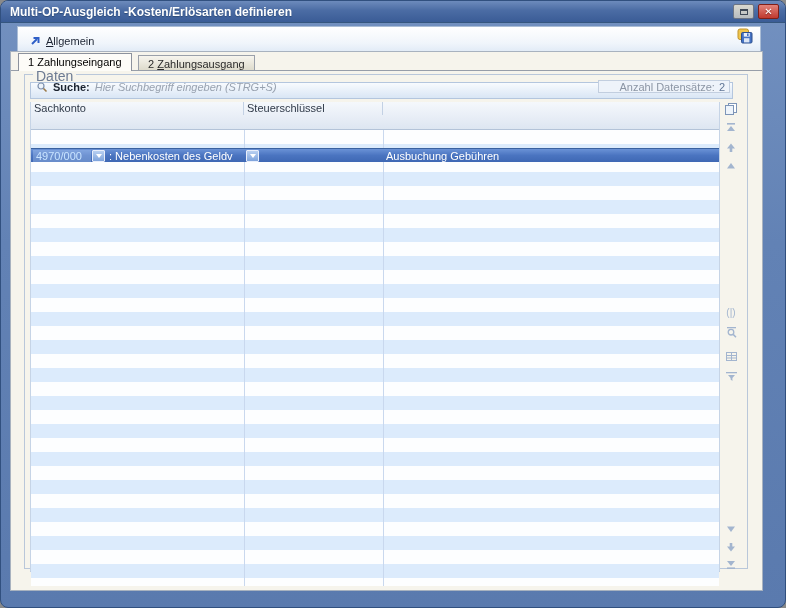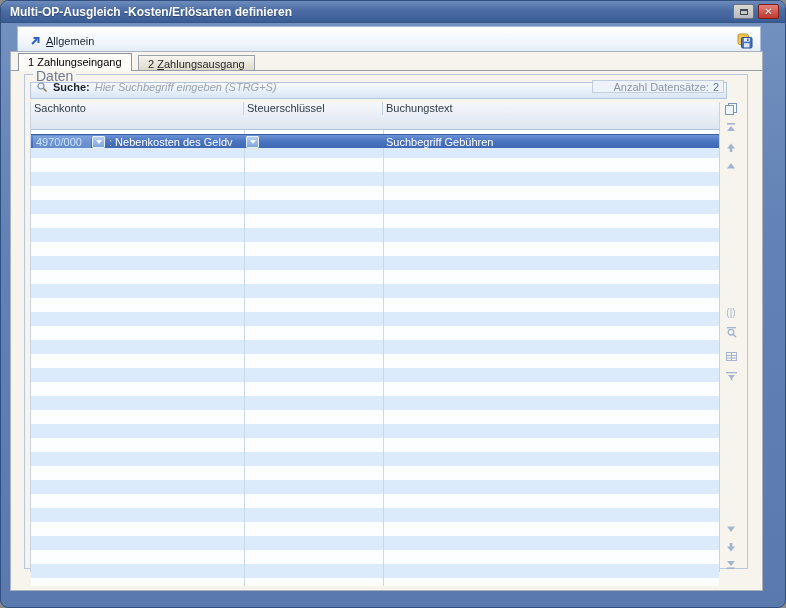--- a/index.html
+++ b/index.html
@@ -18,21 +18,21 @@
   .winbtn{width:21px;height:15px;border-radius:2px;margin-left:4px;display:flex;
     align-items:center;justify-content:center;cursor:default;}
   .btn-restore{background:linear-gradient(180deg,#d9d8cf 0%,#b8bcbf 100%);border:1px solid #6d7584;}
   .btn-restore .glyph{width:8px;height:6px;border:1px solid #3e4856;border-top-width:2px;background:transparent;}
   .btn-close{background:linear-gradient(180deg,#e2837a 0%,#c0392f 100%);border:1px solid #7f1f18;}
   .btn-close .glyph{color:#fff;font-size:10px;font-weight:bold;line-height:1;text-shadow:0 1px 1px #7f1f18;}
 
   
   .toolbar{position:absolute;left:16px;right:24px;top:25px;height:29px;
     background:linear-gradient(180deg,#ffffff 0%,#f0f5fb 60%,#dde8f5 100%);
-    border:1px solid #aabdd6;display:flex;align-items:center;padding:0 6px;}
+    border:1px solid #aabdd6;display:flex;padding:0 6px;}
   .menu-item{display:flex;align-items:center;gap:5px;font-size:11px;color:#1c2433;padding:1px 5px;cursor:default;}
   .mnemonic{text-decoration:underline;}
   .toolbar .spacer{flex:1;}
 
   
   .content{position:absolute;left:9px;top:50px;right:22px;bottom:16px;
     background:#f6f4ec;border:1px solid #a8b2bf;}
 
   
   .tabstrip{position:absolute;left:0;right:0;top:1px;height:18px;padding-left:7px;}
@@ -43,21 +43,21 @@
   .tab-inactive{background:linear-gradient(180deg,#f7f5ee 0%,#dcd9ca 100%);
     border:1px solid #9aa0aa;border-bottom:none;height:16px;margin-left:2px;color:#2a2a2a;}
 
   
   .groupbox{position:absolute;left:13px;right:14px;top:22px;bottom:21px;
     border:1px solid #b9c7da;background:#f6f4ec;}
   .group-label{position:absolute;top:-7px;left:8px;background:#f6f4ec;padding:0 3px;
     font-size:14px;color:#6d7b93;}
 
   
-  .searchbar{position:absolute;left:5px;right:20px;top:7px;height:17px;
+  .searchbar{position:absolute;left:5px;right:14px;top:7px;height:17px;
     background:linear-gradient(180deg,#f8fbfe 0%,#e7eff9 55%,#d9e6f5 100%);
     border:1px solid #b4c6de;display:flex;align-items:center;padding:0 2px 8px 5px;font-size:11px;}
   .search-label{font-weight:bold;color:#1b2330;margin:0 5px 0 5px;}
   .search-placeholder{font-style:italic;color:#98a2b0;}
   .count-box{margin-left:auto;height:13px;min-width:132px;border:1px solid #c2cedf;
     background:#eef3fa;display:flex;align-items:center;justify-content:flex-end;
     padding:0 4px;font-size:11px;color:#8b95a4;}
   .count-box .count-value{color:#5f7596;margin-left:4px;}
 
   
@@ -70,21 +70,21 @@
   .hc1{left:0;width:213px;border-right:1px solid #c3d1e4;}
   .hc2{left:213px;width:139px;border-right:1px solid #c3d1e4;}
   .hc3{left:352px;width:338px;}
 
   .grid-body{position:relative;height:456px;overflow:hidden;
     background-image:repeating-linear-gradient(180deg,#fdfeff 0px,#fdfeff 14px,#dcebfc 14px,#dcebfc 28px);}
   .vsep{position:absolute;top:0;bottom:0;width:1px;background:#c9d8ee;z-index:1;}
   .vsep1{left:213px;} .vsep2{left:352px;}
 
   .row{position:absolute;left:0;width:690px;height:14px;font-size:11px;line-height:14px;z-index:2;white-space:nowrap;}
-  .row-selected{top:4px;background:linear-gradient(180deg,#6a92d6 0%,#4a74c0 50%,#3f68b4 100%);
+  .row-selected{top:18px;background:linear-gradient(180deg,#6a92d6 0%,#4a74c0 50%,#3f68b4 100%);
     border-top:1px solid #39619f;color:#ffffff;}
   .row-normal{top:14px;color:#1a1a1a;}
 
   .cell{position:absolute;top:0;height:14px;overflow:hidden;}
   .c1{left:0;width:213px;} .c2{left:213px;width:139px;} .c3{left:352px;width:338px;padding-left:3px;}
 
   .konto-box{position:absolute;left:2px;top:1px;width:58px;height:12px;line-height:12px;
     background:rgba(190,216,248,0.32);color:#c9e4ff;padding-left:3px;}
   .konto-right{position:absolute;left:2px;top:0;width:68px;text-align:right;}
   .desc{position:absolute;left:78px;top:0;}
@@ -163,40 +163,39 @@
         <div class="count-box">
           <span>Anzahl Datensätze:</span>
           <span class="count-value">2</span>
         </div>
       </div>
 
       <div class="grid">
         <div class="grid-header">
           <div class="hcell hc1">Sachkonto</div>
           <div class="hcell hc2">Steuerschlüssel</div>
-          <div class="hcell hc3">Buchungstext</div>
         </div>
         <div class="grid-body">
           <div class="vsep vsep1"></div>
           <div class="vsep vsep2"></div>
 
           <div class="row row-selected">
             <div class="cell c1">
               <span class="konto-box">4970/000</span>
               <span class="dd-btn dd-konto">
                   <span class="arr"></span>
                 </span>
               <span class="desc">: Nebenkosten des Geldv</span>
             </div>
             <div class="cell c2">
               <span class="dd-btn dd-steuer">
                   <span class="arr"></span>
                 </span>
             </div>
-            <div class="cell c3">Suchbegriff Gebühren</div>
+            <div class="cell c3">Ausbuchung Gebühren</div>
           </div>
 
           <div class="row row-normal">
             <div class="cell c2"></div>
           </div>
         </div>
       </div>
 
       <div class="gutter">
 

